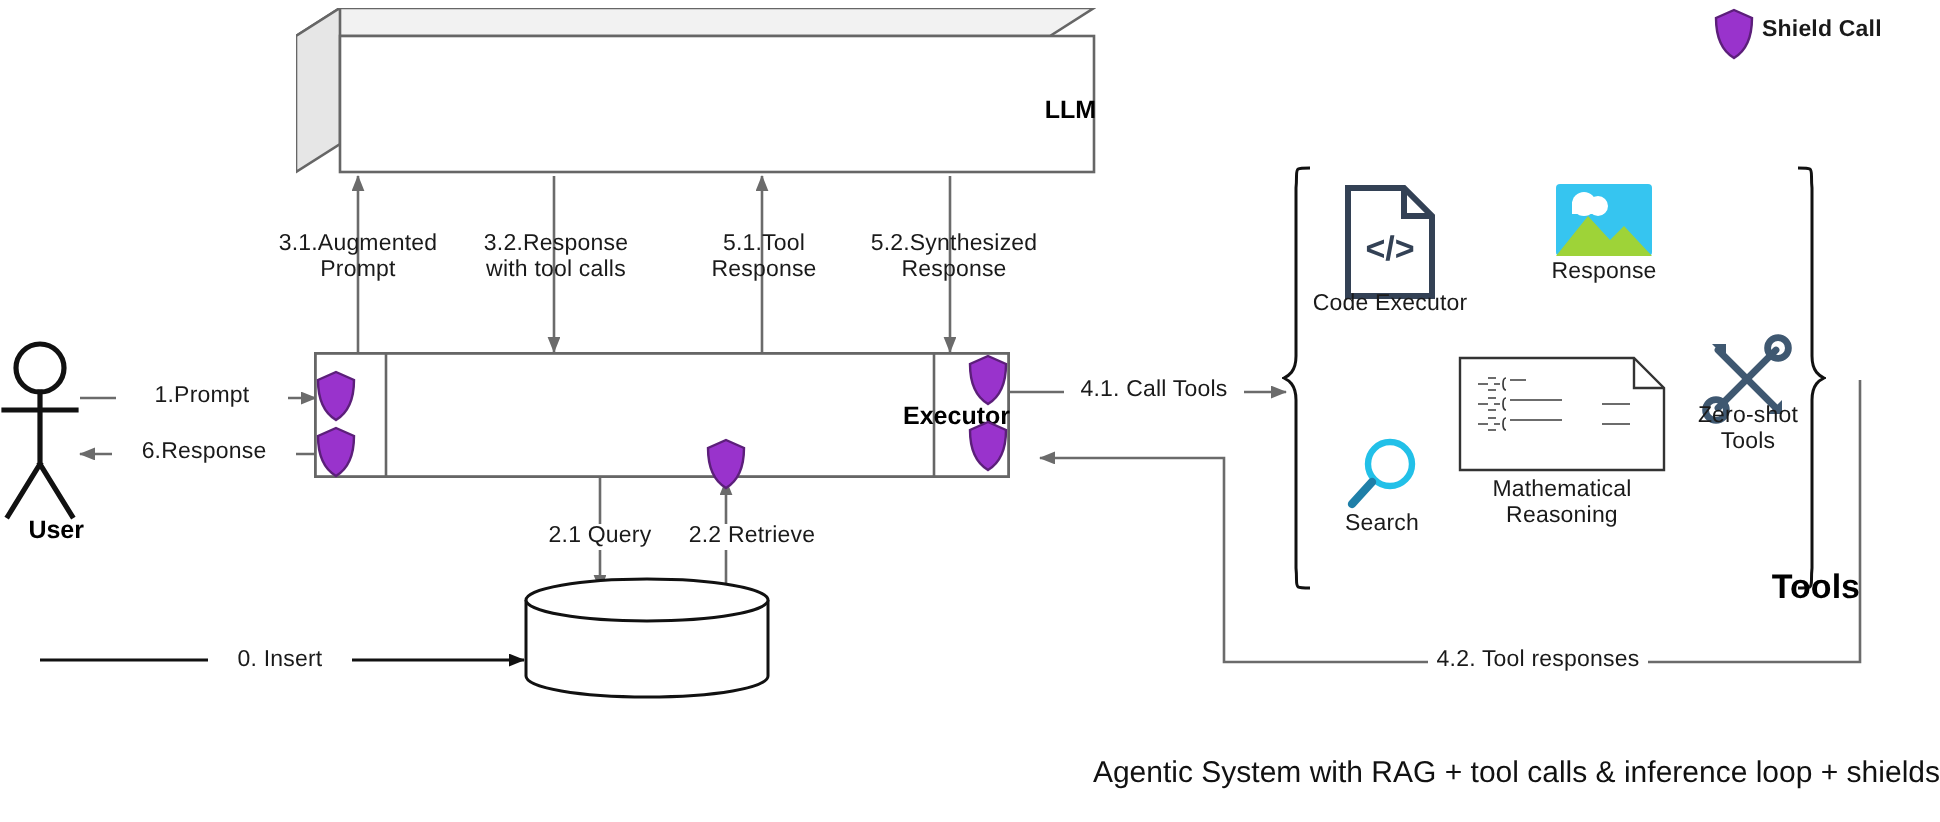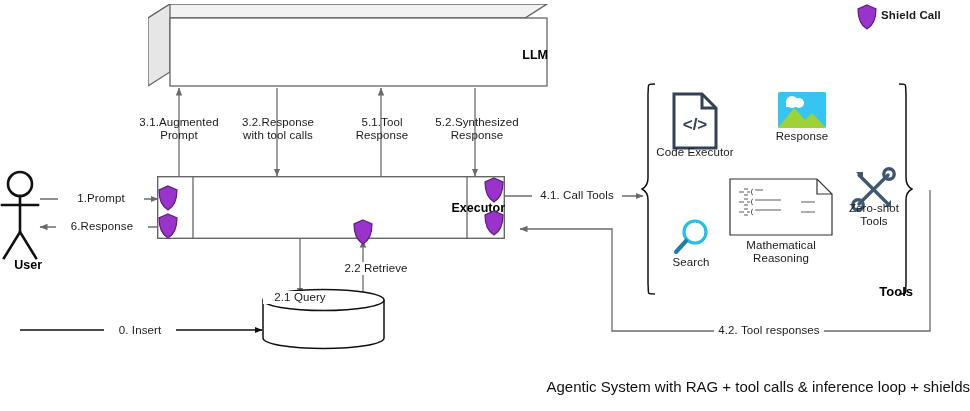--- a/index.html
+++ b/index.html
@@ -117,21 +117,21 @@
 
   <svg class="abs" style="left:262px;top:288px;" width="124" height="62">
     <path d="M1,12 L1,50 C1,56 28,60.5 61.5,60.5 C95,60.5 122,56 122,50 L122,12" fill="#fff" stroke="#111" stroke-width="1.5"></path>
     <ellipse cx="61.5" cy="12" rx="60.5" ry="10.5" fill="#fff" stroke="#111" stroke-width="1.5"></ellipse>
   </svg>
 
   <svg class="abs" style="left:641px;top:82px;" width="272" height="216">
     <path d="M14,2 C5,2 8,2 7,12 L7,96 C7,104 3,106 1,107 C3,108 7,110 7,118 L7,202 C8,212 5,212 14,212" fill="none" stroke="#111" stroke-width="1.5"></path>
     <path d="M258,2 C267,2 264,2 265,12 L265,96 C265,104 269,106 271,107 C269,108 265,110 265,118 L265,202 C264,212 267,212 258,212" fill="none" stroke="#111" stroke-width="1.5"></path>
   </svg>
-  <div class="boxlabel" style="left:641px;top:284px;width:272px;font-size:13px;">Tools</div>
+  <div class="boxlabel" style="left:658px;top:284px;width:272px;font-size:17px;">Tools</div>
 
   <svg class="abs" style="left:672px;top:92px;" width="46" height="58">
     <path d="M2,2 L30,2 L44,16 L44,56 L2,56 Z" fill="#fff" stroke="#334155" stroke-width="3"></path>
     <path d="M30,2 L30,16 L44,16" fill="none" stroke="#334155" stroke-width="3"></path>
     <text x="23" y="38" font-family="'Liberation Sans',sans-serif" font-size="17" font-weight="bold" fill="#334155" text-anchor="middle">&lt;/&gt;</text>
   </svg>
   <div class="lbl" style="left:637px;top:146px;width:116px;">Code Executor</div>
 
   <svg class="abs" style="left:778px;top:92px;" width="48" height="36">
     <rect x="0" y="0" width="48" height="36" rx="2" fill="#36c5f0"></rect>
@@ -177,21 +177,21 @@
   <div class="lbl" style="left:234px;top:116px;width:88px;">3.2.Response
 with tool calls</div>
   <div class="lbl" style="left:344px;top:116px;width:76px;">5.1.Tool
 Response</div>
   <div class="lbl" style="left:430px;top:116px;width:94px;">5.2.Synthesized
 Response</div>
 
   <div class="lbl" style="left:58px;top:192px;width:86px;background:#fff;">1.Prompt</div>
   <div class="lbl" style="left:56px;top:220px;width:92px;background:#fff;">6.Response</div>
 
-  <div class="lbl" style="left:263px;top:262px;width:74px;background:#fff;margin-top:29px;">2.1 Query</div>
+  <div class="lbl" style="left:263px;top:262px;width:74px;background:#fff;">2.1 Query</div>
   <div class="lbl" style="left:334px;top:262px;width:84px;background:#fff;">2.2 Retrieve</div>
 
   <div class="lbl" style="left:104px;top:324px;width:72px;background:#fff;">0. Insert</div>
 
   <div class="lbl" style="left:532px;top:189px;width:90px;background:#fff;">4.1. Call Tools</div>
   <div class="lbl" style="left:714px;top:324px;width:110px;background:#fff;">4.2. Tool responses</div>
 
   <div class="boxlabel" style="left:0px;top:258px;width:42px;font-size:12.5px;">User</div>
 
   <svg class="abs" style="left:857px;top:4px;" width="20" height="26">

